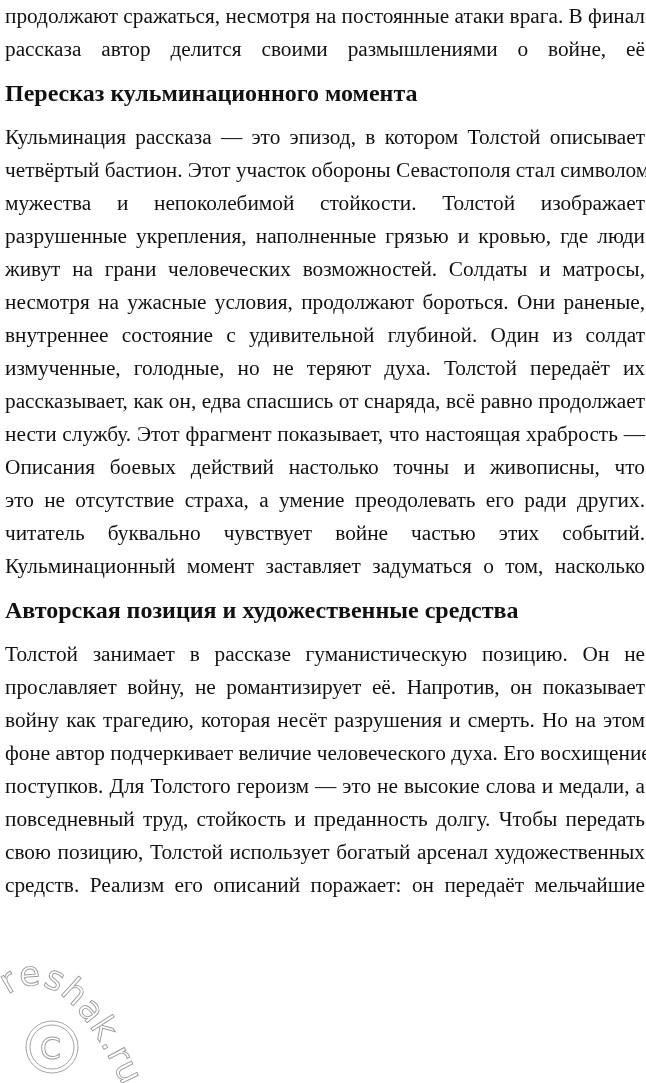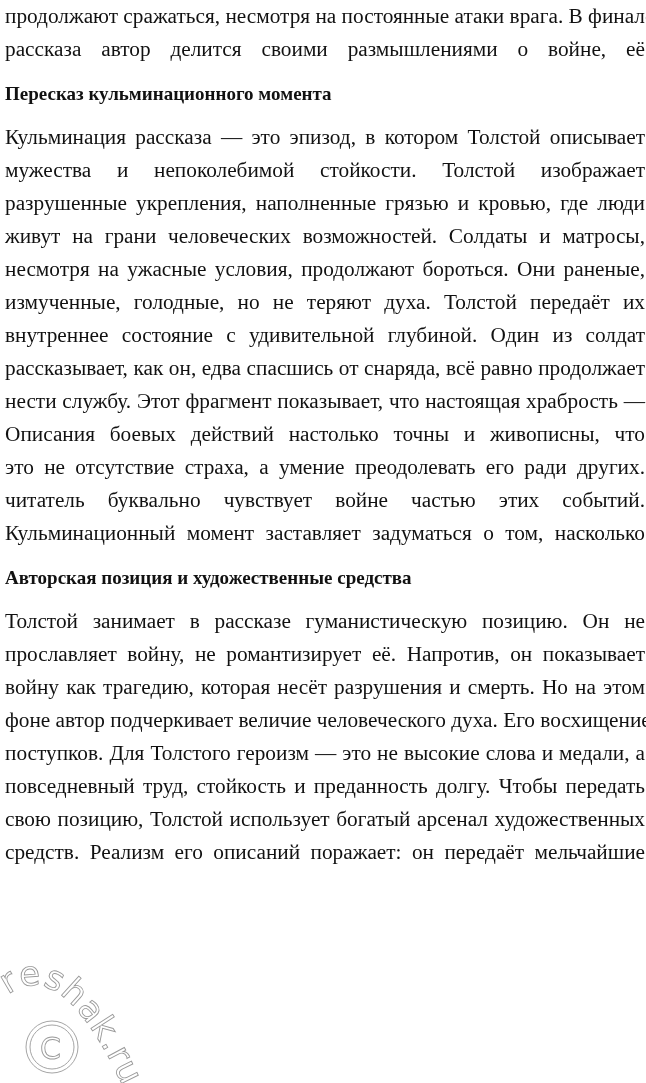--- a/index.html
+++ b/index.html
@@ -34,21 +34,21 @@
   }
   .line.last {
     text-align: left;
     text-align-last: left;
   }
   .para {
     margin: 0;
     padding: 0;
   }
   .heading {
-    font-size: 19px;
+    font-size: 24px;
     font-weight: bold;
     height: 33px;
     line-height: 33px;
     margin: 11px 0 11px 0;
     white-space: nowrap;
   }
   .watermark {
     position: absolute;
     left: 0;
     top: 955px;
@@ -63,26 +63,27 @@
 <div class="page">
 
   <div class="para">
     <span class="line">продолжают сражаться, несмотря на постоянные атаки врага. В финале</span>
     <span class="line">рассказа автор делится своими размышлениями о войне, её</span>
   </div>
 
   <div class="heading">Пересказ кульминационного момента</div>
   <div class="para">
     <span class="line">Кульминация рассказа — это эпизод, в котором Толстой описывает</span>
+    <span class="line">четвёртый бастион. Этот участок обороны Севастополя стал символом</span>
     <span class="line">мужества и непоколебимой стойкости. Толстой изображает</span>
     <span class="line">разрушенные укрепления, наполненные грязью и кровью, где люди</span>
     <span class="line">живут на грани человеческих возможностей. Солдаты и матросы,</span>
     <span class="line">несмотря на ужасные условия, продолжают бороться. Они раненые,</span>
+    <span class="line">внутреннее состояние с удивительной глубиной. Один из солдат</span>
     <span class="line">измученные, голодные, но не теряют духа. Толстой передаёт их</span>
-    <span class="line">внутреннее состояние с удивительной глубиной. Один из солдат</span>
     <span class="line">рассказывает, как он, едва спасшись от снаряда, всё равно продолжает</span>
     <span class="line">нести службу. Этот фрагмент показывает, что настоящая храбрость —</span>
     <span class="line">Описания боевых действий настолько точны и живописны, что</span>
     <span class="line">это не отсутствие страха, а умение преодолевать его ради других.</span>
     <span class="line">читатель буквально чувствует войне частью этих событий.</span>
     <span class="line">Кульминационный момент заставляет задуматься о том, насколько</span>
   </div>
 
   <div class="heading">Авторская позиция и художественные средства</div>
   <div class="para">

